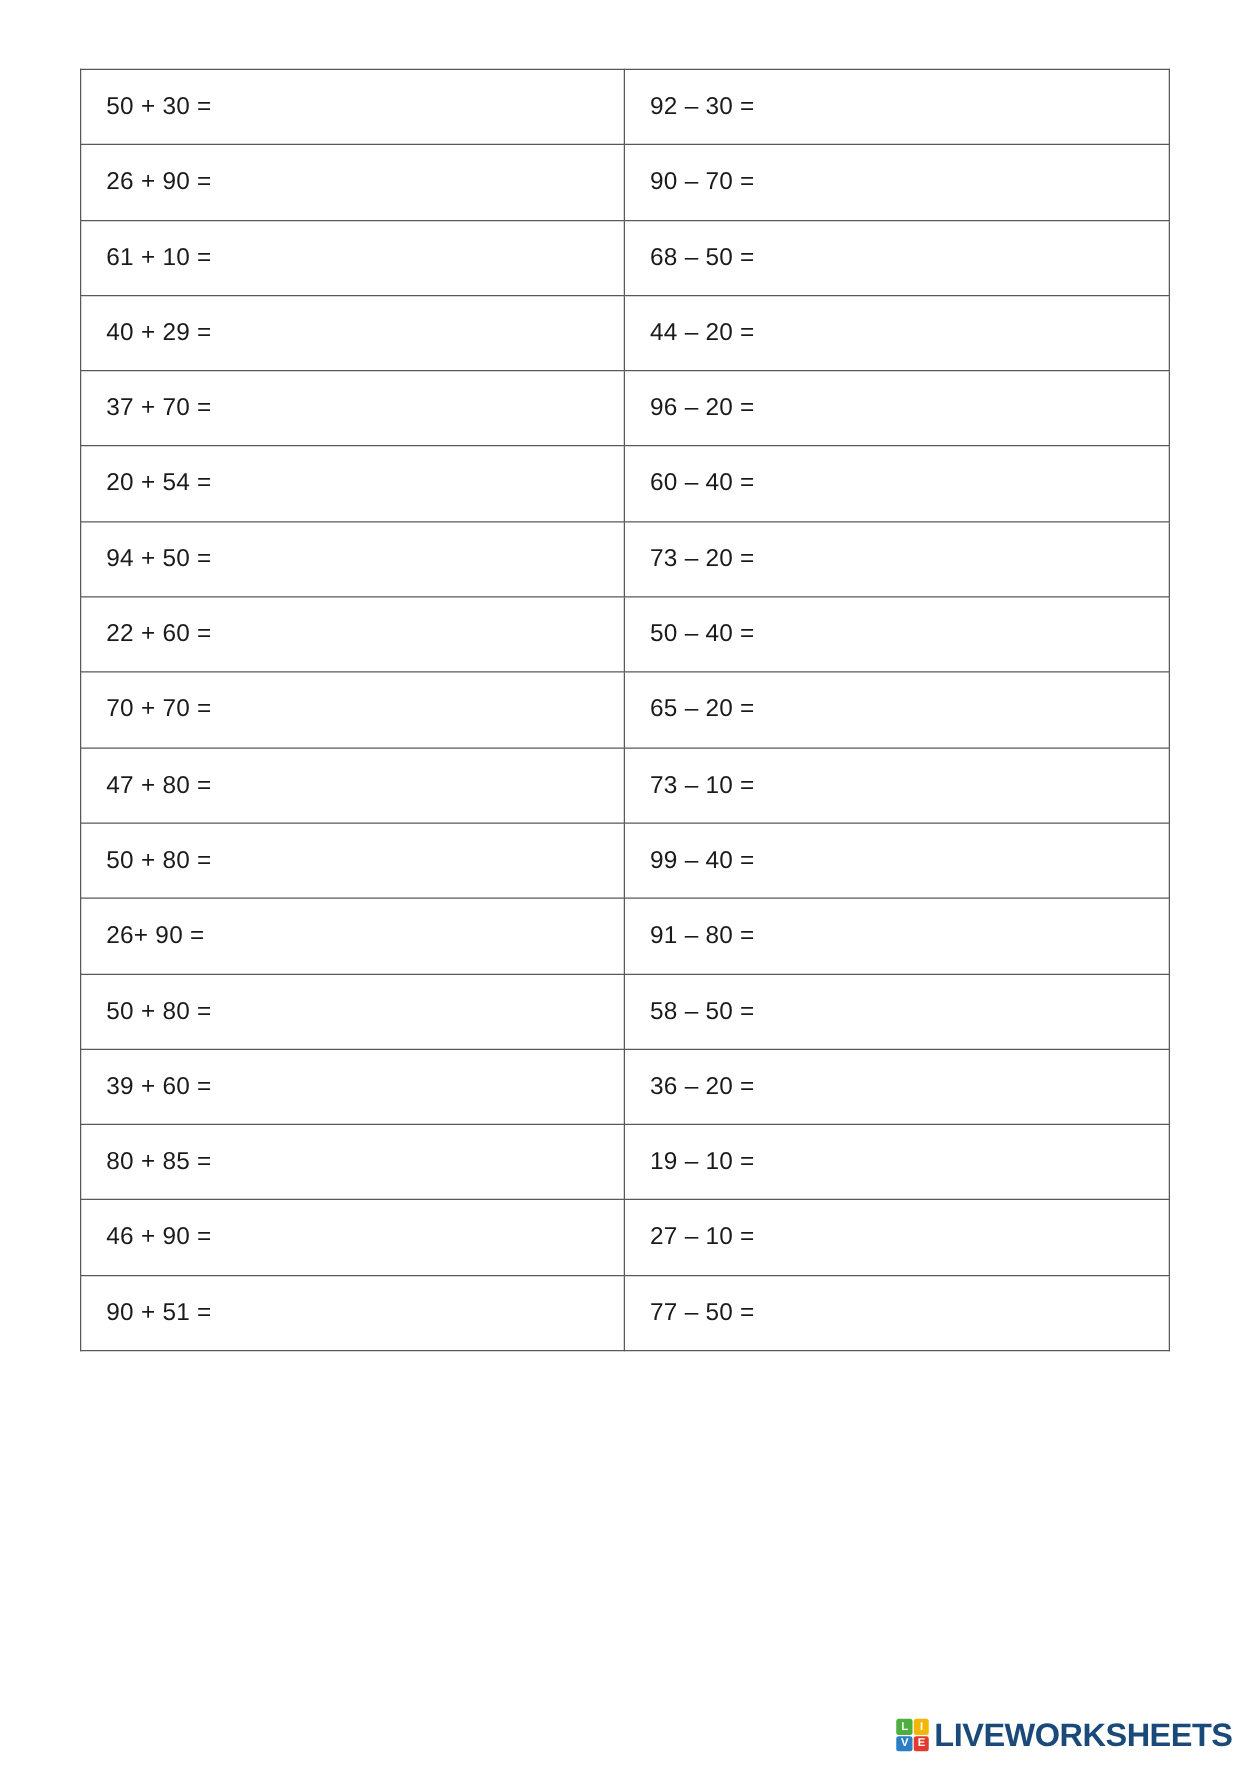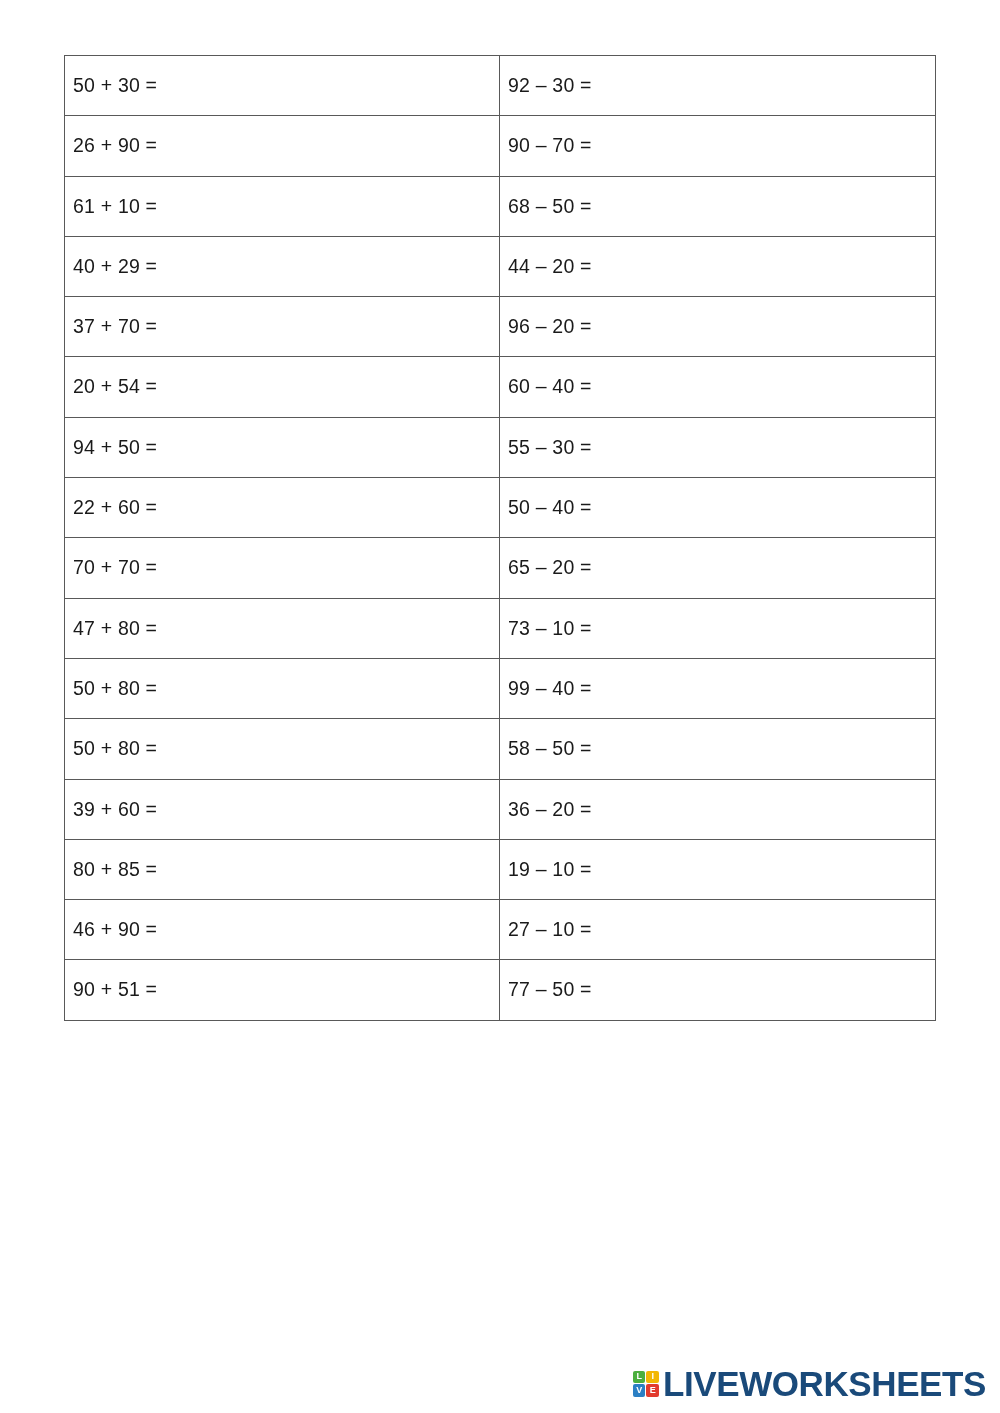--- a/index.html
+++ b/index.html
@@ -36,21 +36,21 @@
 
   .worksheet-table col.col-left  { width: 435px; }
   .worksheet-table col.col-right { width: 436px; }
 
   .worksheet-table tr {
     height: 60.3px;
   }
 
   .worksheet-table td {
     border: 1px solid #595959;
-    padding: 0 0 0 8px;
+    padding: 0 0 0 20px;
     vertical-align: middle;
     height: 60.3px;
     box-sizing: border-box;
   }
 
   .expr {
     font-family: "Liberation Sans", sans-serif;
     font-size: 19.5px;
     color: #1a1a1a;
     line-height: 1.2;
@@ -91,21 +91,21 @@
     line-height: 1;
   }
 
   .lw-cell.l { background: #4caf3e; }
   .lw-cell.i { background: #f2b705; }
   .lw-cell.v { background: #2b7fc4; }
   .lw-cell.e { background: #e23b2e; }
 
   .lw-wordmark {
     font-family: "Liberation Sans", sans-serif;
-    font-size: 35px;
+    font-size: 26px;
     font-weight: bold;
     color: #1a4a7a;
     letter-spacing: -0.4px;
     line-height: 1;
     white-space: nowrap;
   }
 </style>
 </head>
 <body>
 
@@ -136,37 +136,41 @@
       <tr>
         <td><span class="expr">37 + 70 =</span></td>
         <td><span class="expr">96 – 20 =</span></td>
       </tr>
       <tr>
         <td><span class="expr">20 + 54 =</span></td>
         <td><span class="expr">60 – 40 =</span></td>
       </tr>
       <tr>
         <td><span class="expr">94 + 50 =</span></td>
-        <td><span class="expr">55 – 30 =</span></td>
+        <td><span class="expr">73 – 20 =</span></td>
       </tr>
       <tr>
         <td><span class="expr">22 + 60 =</span></td>
         <td><span class="expr">50 – 40 =</span></td>
       </tr>
       <tr>
         <td><span class="expr">70 + 70 =</span></td>
         <td><span class="expr">65 – 20 =</span></td>
       </tr>
       <tr>
         <td><span class="expr">47 + 80 =</span></td>
         <td><span class="expr">73 – 10 =</span></td>
       </tr>
       <tr>
         <td><span class="expr">50 + 80 =</span></td>
         <td><span class="expr">99 – 40 =</span></td>
+      </tr>
+      <tr>
+        <td><span class="expr">26+ 90 =</span></td>
+        <td><span class="expr">91 – 80 =</span></td>
       </tr>
       <tr>
         <td><span class="expr">50 + 80 =</span></td>
         <td><span class="expr">58 – 50 =</span></td>
       </tr>
       <tr>
         <td><span class="expr">39 + 60 =</span></td>
         <td><span class="expr">36 – 20 =</span></td>
       </tr>
       <tr>

